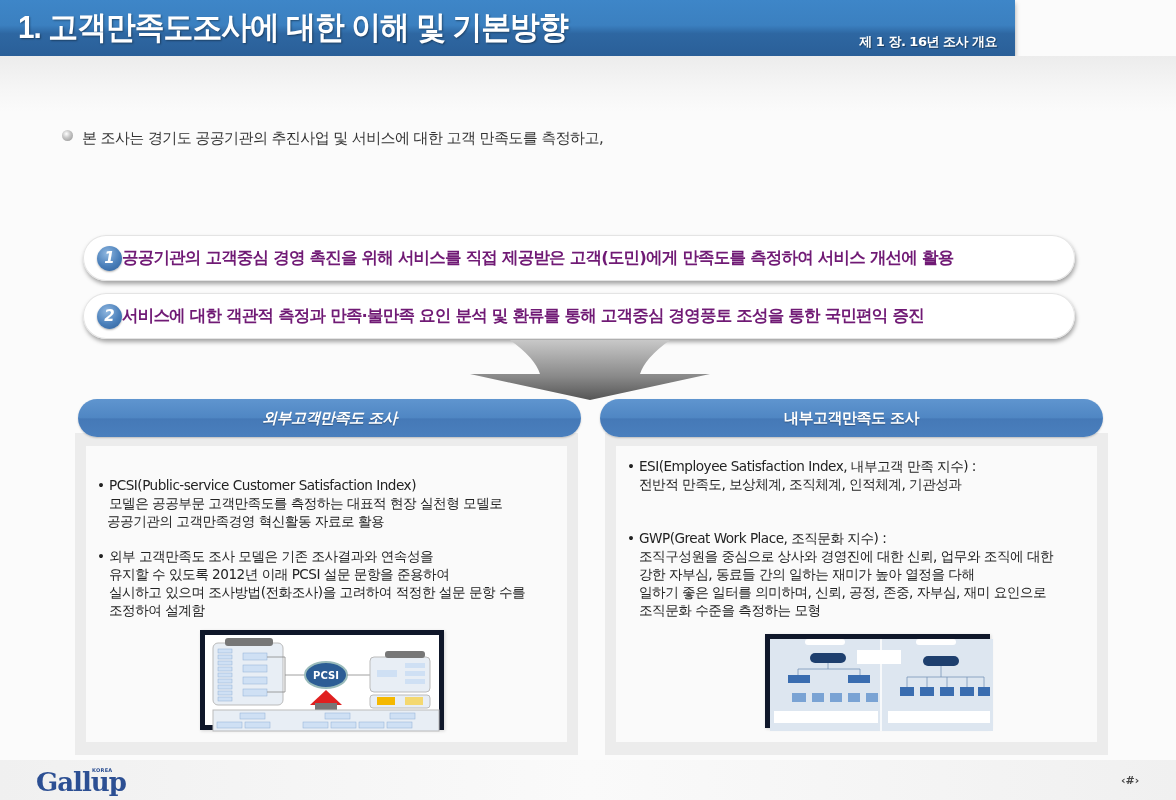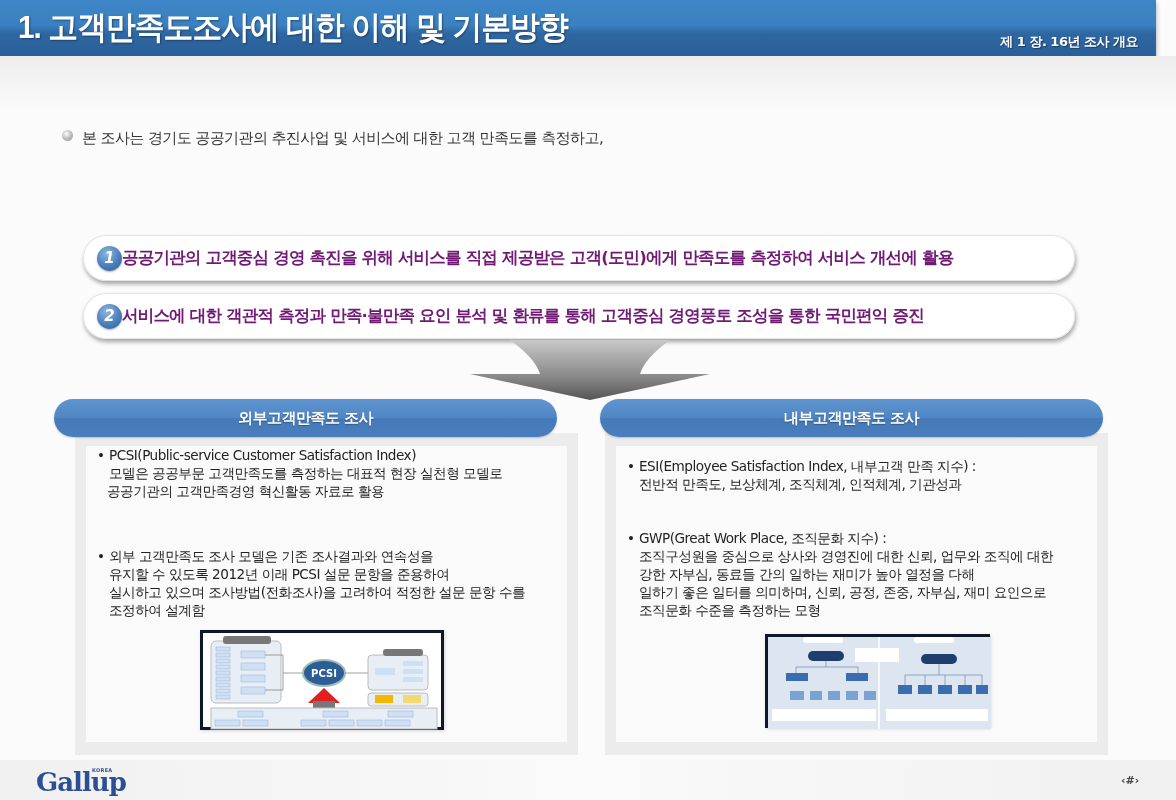--- a/index.html
+++ b/index.html
@@ -4,21 +4,21 @@
 <style>
   * { box-sizing: border-box; margin: 0; padding: 0; }
   html, body { width: 1176px; height: 800px; overflow: hidden; }
   body {
     font-family: "DejaVu Sans", "Liberation Sans", sans-serif;
     background: #fbfbfb;
     position: relative;
     color: #333;
   }
   .header {
-    position: absolute; left: 0; top: 0; width: 1156px; height: 56px;
+    position: absolute; left: 0; top: 0; width: 1015px; height: 56px;
     background: linear-gradient(to bottom, #3e86c8 0%, #3b80c0 45%, #2e67a2 60%, #2a5f98 100%);
     box-shadow: 0 3px 5px rgba(0,0,0,0.35);
   }
   .header-title {
     position: absolute; left: 18px; top: 6px;
     font-family: "Liberation Sans", "DejaVu Sans", sans-serif;
     font-weight: bold; font-size: 32px; color: #fff; letter-spacing: -1px;
     text-shadow: 1px 1px 2px rgba(0,0,0,0.4);
     transform: scaleX(0.93); transform-origin: left center;
   }
@@ -81,30 +81,30 @@
     background: #fafafa;
   }
   .col-header {
     position: absolute; top: 399px; width: 503px; height: 38px; border-radius: 19px;
     background: linear-gradient(to bottom, #5f95cf 0%, #4f86c3 50%, #4579b7 52%, #4a7fbd 100%);
     box-shadow: 0 1px 2px rgba(0,0,0,0.2);
     color: #fff; font-weight: bold; font-size: 15px; letter-spacing: -0.5px;
     display: flex; align-items: center; justify-content: center;
     text-shadow: 0 1px 1px rgba(0,0,0,0.3);
   }
-  .col-header.left { left: 54px; }
+  .col-header.left { left: 78px; font-style: italic; }
   .col-header.right { left: 600px; }
 
   .bullet-block { position: absolute; font-size: 13.6px; line-height: 18px; color: #222; letter-spacing: -0.5px; }
   .bullet-block .bl { white-space: nowrap; }
   .bullet-block .first::before { content: "•"; display: inline-block; width: 12px; }
   .bullet-block .cont { padding-left: 12px; }
 
   .figure {
-    position: absolute; background: #fff; border: 3px solid #0f172a;
+    position: absolute; background: #fff; border: 5px solid #0f172a;
     box-shadow: 1px 1px 3px rgba(0,0,0,0.15);
   }
 
   .footer-band {
     position: absolute; left: 0; top: 760px; width: 1176px; height: 40px;
     background: linear-gradient(to right, #f0f0f0 0%, #fafafa 50%, #f0f0f0 100%);
   }
   .logo {
     position: absolute; left: 36px; top: 763px; height: 34px;
     font-family: "DejaVu Serif", "Liberation Serif", serif; font-weight: bold;
@@ -153,21 +153,21 @@
     </linearGradient>
   </defs>
   <path d="M40 0 L200 0 Q175 18 170 34 L240 34 L120 60 L0 34 L70 34 Q65 18 40 0 Z" fill="url(#ag)"></path>
 </svg>
 
 <div class="col-box left">
   <div class="col-inner"></div>
 </div>
 <div class="col-header left">외부고객만족도 조사</div>
 
-<div class="bullet-block" style="left:97px; top:446px;">
+<div class="bullet-block" style="left:97px; top:476px;">
   <div class="bl first">PCSI(Public-service Customer Satisfaction Index)</div>
   <div class="bl cont">모델은 공공부문 고객만족도를 측정하는 대표적 현장 실천형 모델로</div>
   <div class="bl cont" style="padding-left:10px">공공기관의 고객만족경영 혁신활동 자료로 활용</div>
 </div>
 <div class="bullet-block" style="left:97px; top:547px;">
   <div class="bl first">외부 고객만족도 조사 모델은 기존 조사결과와 연속성을</div>
   <div class="bl cont">유지할 수 있도록 2012년 이래 PCSI 설문 문항을 준용하여</div>
   <div class="bl cont">실시하고 있으며 조사방법(전화조사)을 고려하여 적정한 설문 문항 수를</div>
   <div class="bl cont">조정하여 설계함</div>
 </div>

